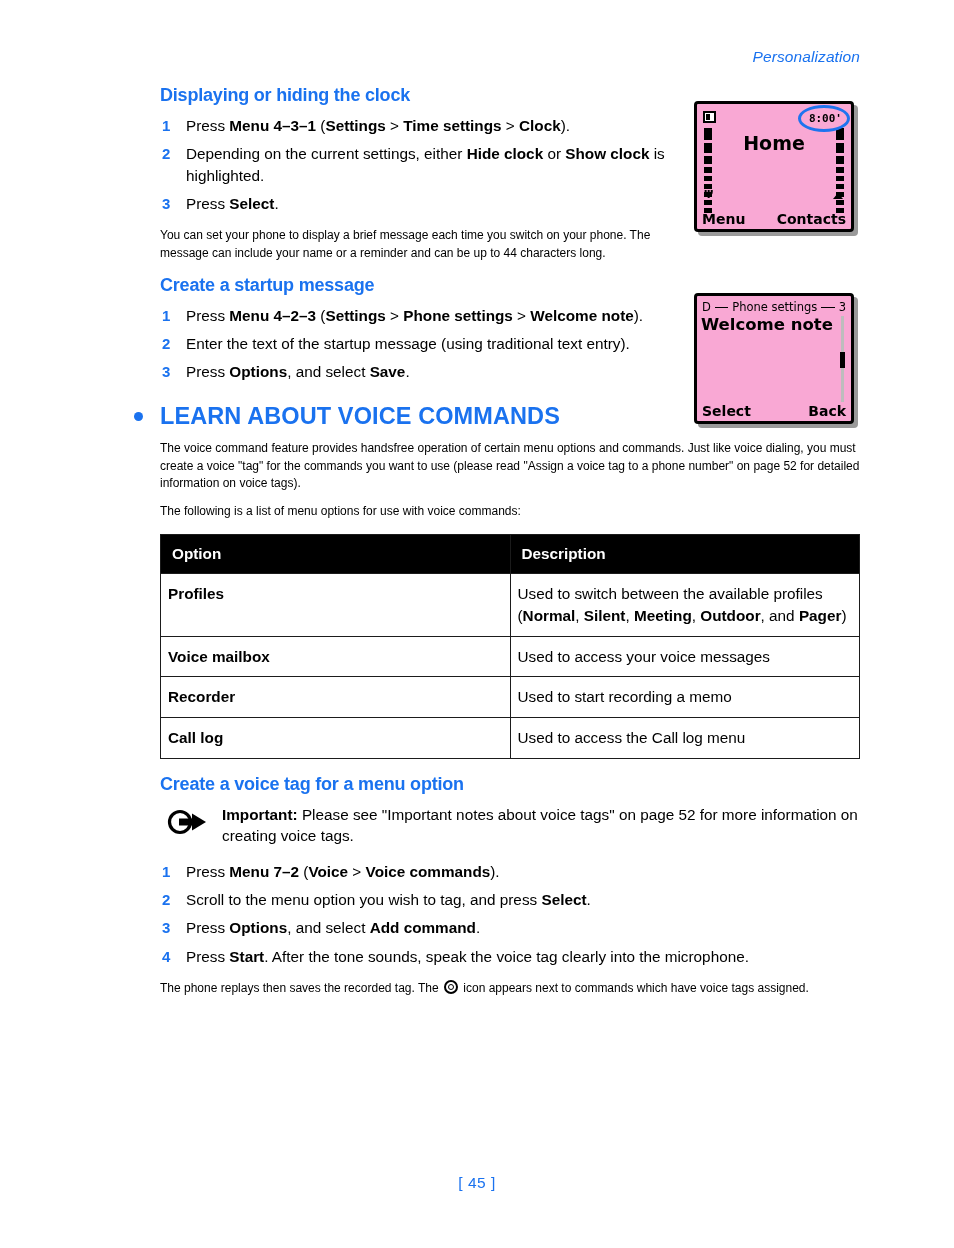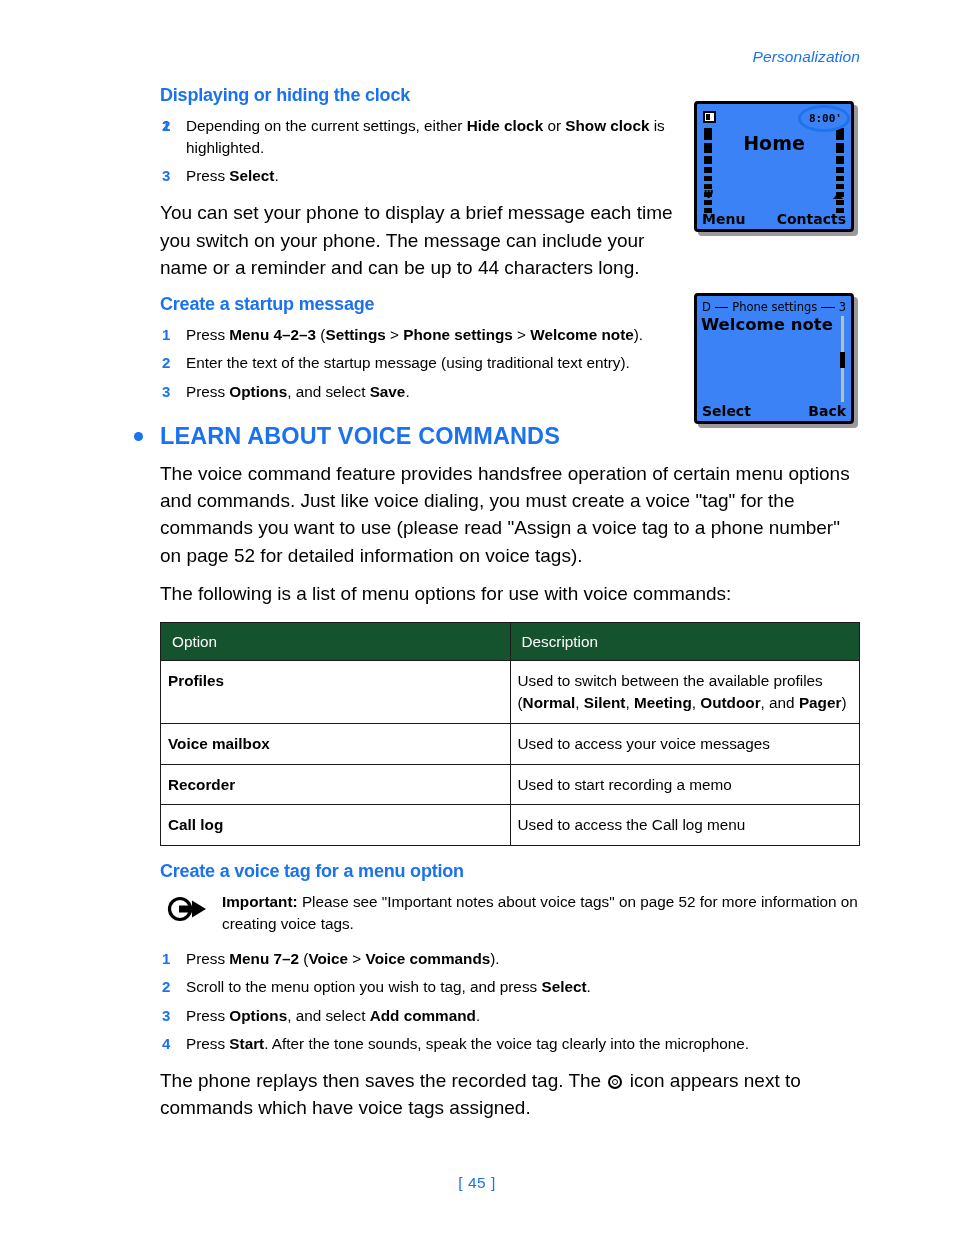--- a/index.html
+++ b/index.html
@@ -66,21 +66,21 @@
     left: -26px;
     top: 9px;
     width: 9px;
     height: 9px;
     border-radius: 50%;
     background: #1a72ef;
   }
 
   
   p.body {
-    font-size: 19px;
+    font-size: 12px;
     line-height: 1.44;
     margin: 0 0 11px 0;
     color: #000;
   }
   b, strong { font-weight: bold; }
 
   
   ol.steps {
     list-style: none;
     margin: 0 0 12px 0;
@@ -127,24 +127,24 @@
   }
 
   
   table.opt-table {
     border-collapse: collapse;
     width: 700px;
     margin: 14px 0 16px 0;
     table-layout: fixed;
   }
   table.opt-table th {
-    background: #14532d;
+    background: #000000;
     color: #ffffff;
     font-size: 15.3px;
-    font-weight: normal;
+    font-weight: bold;
     text-align: left;
     padding: 9px 10px 9px 11px;
     border: 1.6px solid #1b1b1b;
     line-height: 1.3;
   }
   table.opt-table td {
     border: 1.6px solid #1b1b1b;
     padding: 9px 10px 9px 7px;
     font-size: 15.3px;
     line-height: 1.42;
@@ -157,21 +157,21 @@
     position: absolute;
     width: 160px;
     box-sizing: border-box;
   }
   .phone-screen {
     position: relative;
     width: 160px;
     height: 131px;
     border: 3px solid #000;
     border-radius: 4px;
-    background: #3b82f6;
+    background: #f9a8d4;
     box-sizing: border-box;
     font-family: "DejaVu Sans", sans-serif;
     overflow: hidden;
   }
   .phone-screen.shadowed {
     box-shadow: 4px 4px 0 0 #9a9a9a;
   }
 
   
   .scr1-home {
@@ -400,21 +400,21 @@
         <span>Select</span>
         <span>Back</span>
       </div>
     </div>
   </div>
 
   <div class="content">
 
     <h2 class="sub-head" style="width:530px;">Displaying or hiding the clock</h2>
     <ol class="steps" style="width:520px;">
-      <li><span class="num">1</span></li>
+      <li><span class="num">1</span><span>Press <b>Menu 4–3–1</b> (<b>Settings</b> &gt; <b>Time settings</b> &gt; <b>Clock</b>).</span></li>
       <li><span class="num">2</span><span>Depending on the current settings, either <b>Hide clock</b> or <b>Show clock</b> is highlighted.</span></li>
       <li><span class="num">3</span><span>Press <b>Select</b>.</span></li>
     </ol>
 
     <p class="body" style="width:515px; margin-top:10px;">You can set your phone to display a brief message each time you switch on your phone. The message can include your name or a reminder and can be up to 44 characters long.</p>
 
     <h2 class="sub-head" style="margin-top:14px;">Create a startup message</h2>
     <ol class="steps" style="width:540px;">
       <li><span class="num">1</span><span>Press <b>Menu 4–2–3</b> (<b>Settings</b> &gt; <b>Phone settings</b> &gt; <b>Welcome note</b>).</span></li>
       <li><span class="num">2</span><span>Enter the text of the startup message (using traditional text entry).</span></li>

